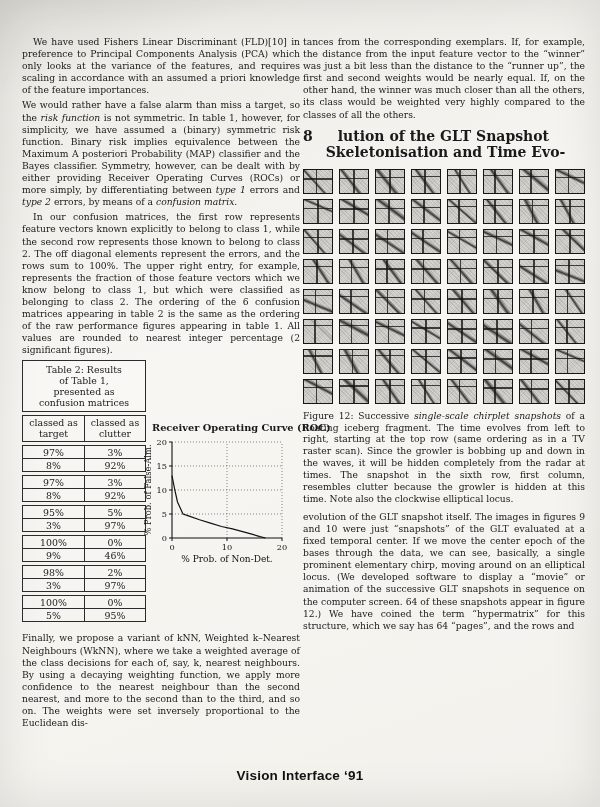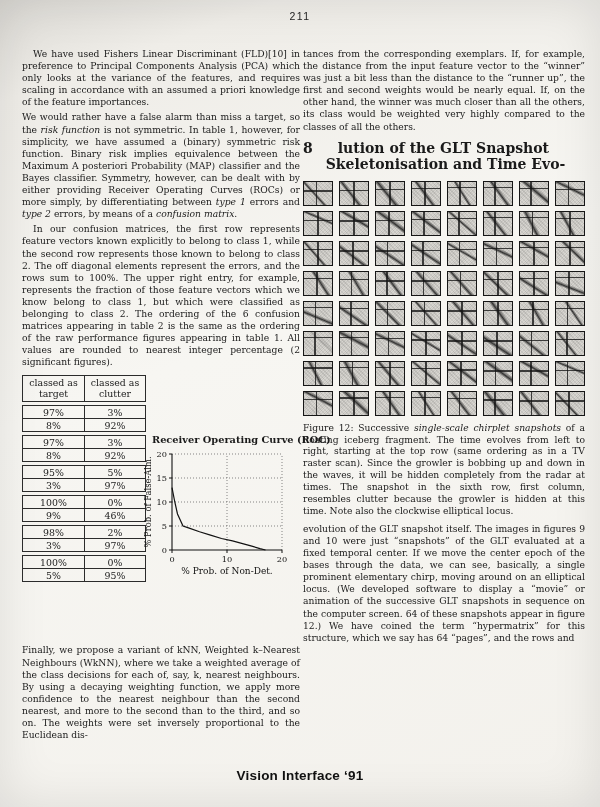--- a/index.html
+++ b/index.html
@@ -6,21 +6,21 @@
   #page {
     position:relative; width:600px; height:807px; overflow:hidden;
     background:linear-gradient(160deg,#dcdad5 0%, #efede8 10%, #f7f6f2 42%, #f3f1ec 100%);
     box-shadow:inset 0 0 50px rgba(0,0,0,0.10);
     font-family:"DejaVu Serif", serif; color:#1a1a1a;
   }
   .pagenum {
     position:absolute; top:10px; left:0; width:100%; text-align:center;
     font-family:"Liberation Sans", sans-serif; font-size:10.5px; letter-spacing:1.5px; color:#222;
   }
-  .col { position:absolute; top:48px; text-align:justify; font-size:9.2px; line-height:12.1px; }
+  .col { position:absolute; top:36px; text-align:justify; font-size:9.2px; line-height:12.1px; }
   #colL { left:22px;  width:278px; }
   #colR { left:303px; width:282px; }
   p { margin:0 0 3px 0; text-indent:0; }
   p.indent { text-indent:11px; }
   .h3 { font-weight:bold; font-size:12.5px; margin:7px 0 5px 0; text-align:left; }
   .h3 .hnum { display:inline-block; width:30px; }
   .h2 { display:flex; gap:13px; font-weight:bold; font-size:14px; line-height:16.5px; margin:7px 0 6px 0; text-align:left; }
   .h2line { display:block; }
   .h2line.l2 { padding-left:12px; }
 
@@ -59,31 +59,36 @@
   .figcap { font-size:9.2px; line-height:11.9px; margin-bottom:6px; }
   .footer {
     position:absolute; top:768px; left:0; width:100%; text-align:center;
     font-family:"Liberation Sans", sans-serif; font-weight:bold; font-size:13.5px; color:#111; letter-spacing:0.2px;
   }
 </style>
 </head>
 <body>
 
 <div id="page">
-  <div class="pagenum">211</div>
 
   <div class="col" id="colL">
     <p class="indent">We have used Fishers Linear Discriminant (FLD)[10] in preference to Principal Components Analysis (PCA) which only looks at the variance of the features, and requires scaling in accordance with an assumed a priori knowledge of the feature importances.</p>
 
 
     <p><span>We would rather have a false alarm than miss a target, so the </span><i>risk function</i><span> is not symmetric. In table 1, however, for simplicity, we have assumed a (binary) symmetric risk function. Binary risk implies equivalence between the Maximum A posteriori Probability (MAP) classifier and the Bayes classifier. Symmetry, however, can be dealt with by either providing Receiver Operating Curves (ROCs) or more simply, by differentiating between </span><i>type 1</i><span> errors and </span><i>type 2</i><span> errors, by means of a </span><i>confusion matrix</i><span>.</span></p>
     <p class="indent">In our confusion matrices, the first row represents feature vectors known explicitly to belong to class 1, while the second row represents those known to belong to class 2. The off diagonal elements represent the errors, and the rows sum to 100%. The upper right entry, for example, represents the fraction of those feature vectors which we know belong to class 1, but which were classified as belonging to class 2. The ordering of the 6 confusion matrices appearing in table 2 is the same as the ordering of the raw performance figures appearing in table 1. All values are rounded to nearest integer percentage (2 significant figures).</p>
 
     <div class="tblchart">
       <div class="t2">
+        <div class="t2cap">
+          <span>Table 2: Results</span>
+          <span>of Table 1,</span>
+          <span>presented as</span>
+          <span>confusion matrices</span>
+        </div>
         <div class="t2head">
           <div class="t2hc">classed as target</div>
           <div class="t2hc">classed as clutter</div>
         </div>
         <div class="t2blocks" id="t2blocks">
             <div class="t2block">
               <div class="t2cell">97%</div>
               <div class="t2cell bl">3%</div>
               <div class="t2cell bt">8%</div>
               <div class="t2cell bl bt">92%</div>

